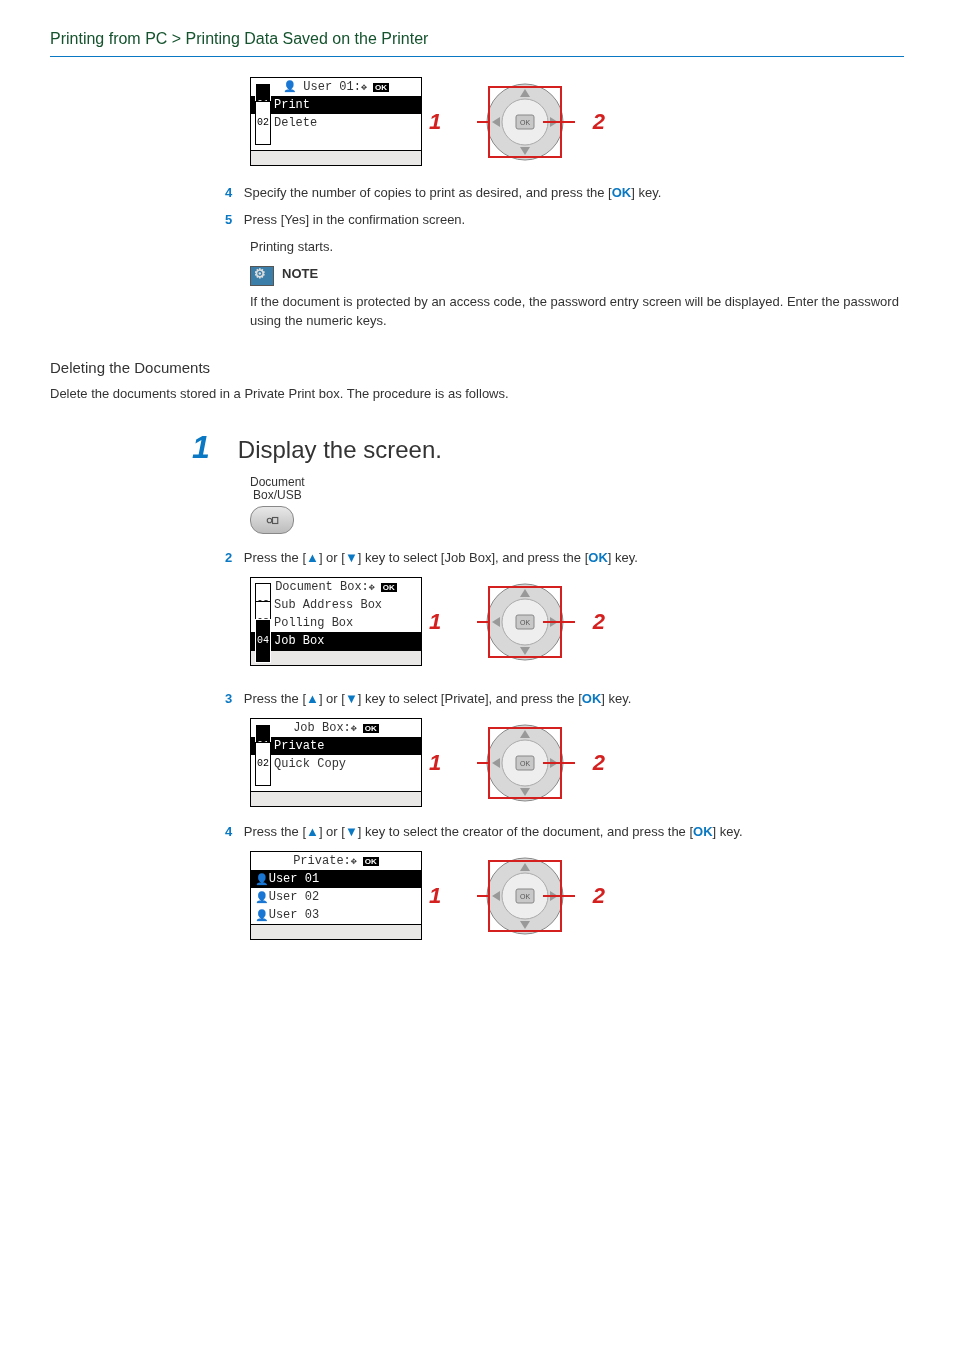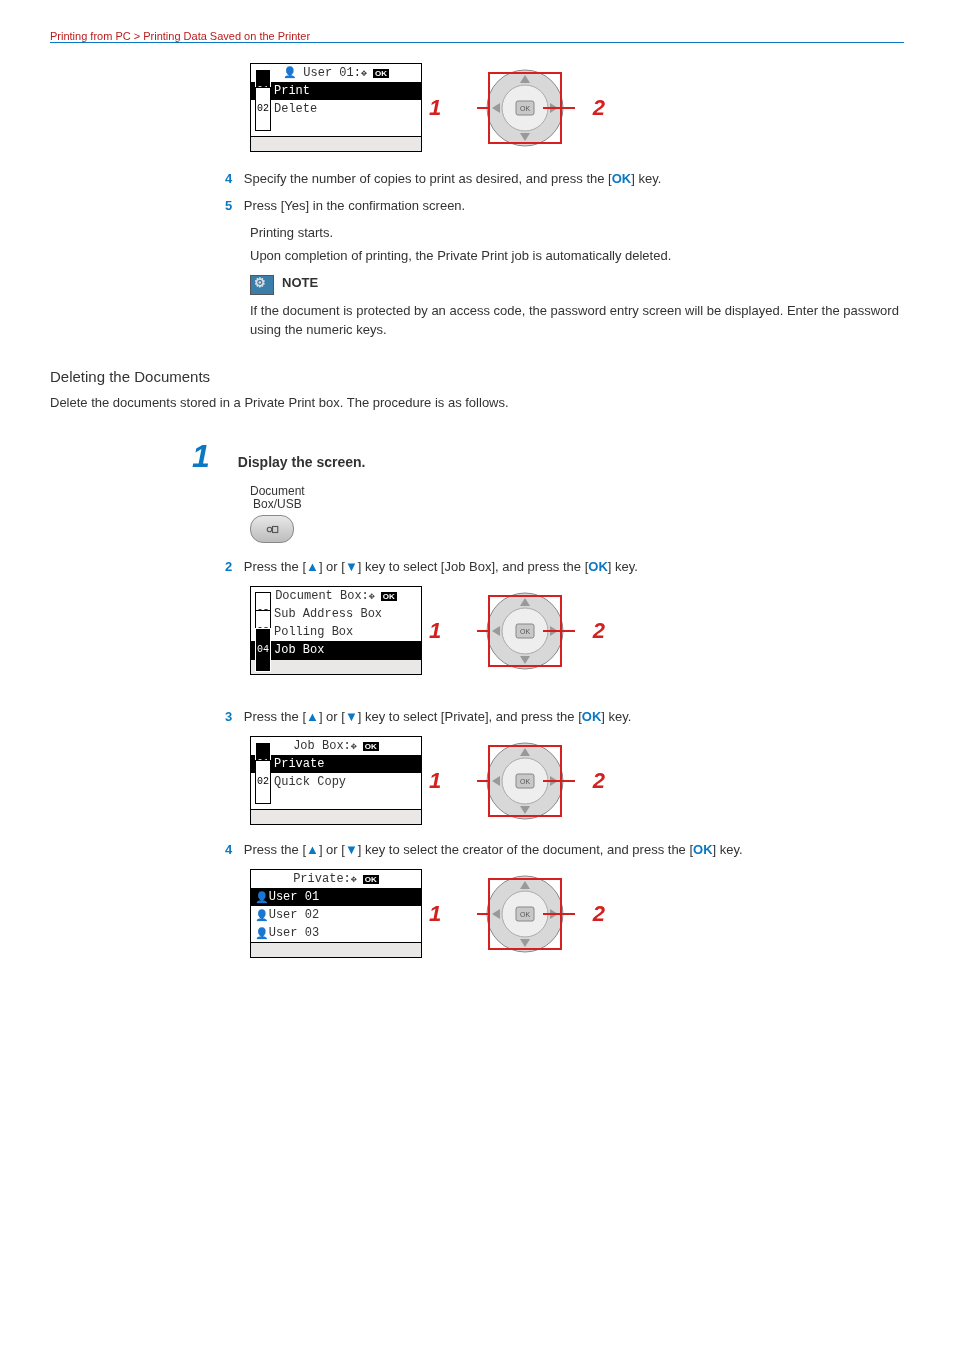--- a/index.html
+++ b/index.html
@@ -1,17 +1,17 @@
 <!DOCTYPE html>
 <html><head>
   <meta charset="utf-8">
   <style>
     body{margin:0;font-family:Arial,Helvetica,sans-serif;font-size:13px;color:#333;background:#fff;width:954px}
     .page{padding:30px 50px 40px 50px}
-    .breadcrumb{font-size:11px;color:#b91c1c;margin-bottom:0}
+    .breadcrumb{font-size:16px;color:#14532d;margin-bottom:8px}
     .hr{height:1px;background:#0a78c2;margin-bottom:20px}
     .indent{margin-left:175px}
     .step-num{color:#0a78c2;font-weight:bold;margin-right:8px}
     .inst{margin:10px 0 12px 0}
     .up-tri{color:#0a78c2}
     .down-tri{color:#0a78c2}
     .ok{color:#0a78c2;font-weight:bold}
     .lcd{border:1px solid #000;width:170px;font-family:"Courier New",monospace;font-size:12px;display:inline-block;vertical-align:middle;margin-left:25px}
     .lcd-row{padding:1px 4px;display:flex;align-items:center;height:16px}
     .lcd-row.title{justify-content:center}
@@ -29,21 +29,21 @@
     .subind{margin-left:25px;margin-top:6px}
     .note-box{margin:12px 0 0 25px}
     .note-hdr{display:inline-flex;font-weight:bold;font-size:13px}
     .note-icon{width:22px;height:18px;background:#3b7ea9;border:1px solid #555;margin-right:8px;position:relative}
     .note-icon::before{content:"⚙";position:absolute;left:3px;top:-1px;color:#ddd;font-size:13px}
     .note-body{margin-top:4px;line-height:1.45}
     h4.sec{font-size:15px;font-weight:normal;margin:28px 0 10px 0}
     .lead{margin:0 0 28px 0}
     .bigstep{display:flex;align-items:baseline;margin-bottom:10px}
     .bigstep-num{font-size:32px;font-style:italic;font-weight:bold;color:#0a78c2;margin-left:142px;margin-right:28px;font-family:Arial}
-    .bigstep-title{font-size:14px;font-weight:bold}
+    .bigstep-title{font-size:24px;font-weight:normal}
     .doc-key{display:inline-block;margin-left:25px;text-align:center;vertical-align:top}
     .doc-key-label{font-size:12px;font-family:"Trebuchet MS",Arial;margin-bottom:4px;line-height:1.1;text-align:center}
     .doc-key-btn{width:42px;height:26px;border-radius:13px;background:linear-gradient(#e8e8e8,#bcbcbc);border:1px solid #888;display:flex;align-items:center;justify-content:center}
     .doc-key-btn svg{width:15px;height:15px}
     .pgno{text-align:center;margin-top:60px;font-size:13px}
     .row{display:flex;align-items:flex-start}
   </style>
 </head>
 <body>
 
@@ -92,21 +92,20 @@
     <div class="inst" style="margin-top:18px">
       <span class="step-num">4</span>
       <span>Specify the number of copies to print as desired, and press the [</span><span class="ok">OK</span><span>] key.</span>
     </div>
 
     <div class="inst">
       <span class="step-num">5</span>
       <span>Press [Yes] in the confirmation screen.</span>
     </div>
     <div class="subind">Printing starts.</div>
-    <div class="subind" style="margin-top:8px">Upon completion of printing, the Private Print job is automatically deleted.</div>
 
     <div class="note-box">
       <div class="note-hdr">
           <span class="note-icon"></span>
           <span>NOTE</span>
         </div>
       <div class="note-body">If the document is protected by an access code, the password entry screen will be displayed. Enter the password using the numeric keys.</div>
     </div>
   </div>
 
@@ -168,21 +167,21 @@
             <polygon points="101,45 93,40 93,50" fill="#999"></polygon>
           <rect x="32" y="10" width="72" height="70" fill="none" stroke="#d52020" stroke-width="2"></rect>
           <line x1="86" y1="45" x2="118" y2="45" stroke="#d52020" stroke-width="2"></line>
             <line x1="20" y1="45" x2="32" y2="45" stroke="#d52020" stroke-width="2"></line>
         </svg>
         <span class="callout-2">2</span>
       </div>
     </div>
 
     
-    <div class="inst" style="margin-top:33px">
+    <div class="inst" style="margin-top:24px">
       <span class="step-num">3</span>
       <span>Press the [</span><span class="up-tri">▲</span><span>] or [</span><span class="down-tri">▼</span><span>] key to select [Private], and press the [</span><span class="ok">OK</span><span>] key.</span>
     </div>
     <div class="row">
       <div class="lcd">
         <div class="lcd-row title">
             <span>Job Box:</span>
             <span><span class="nav-ind">✥ </span><span class="okbadge">OK</span></span>
           </div>
         <div class="lcd-row sel">

